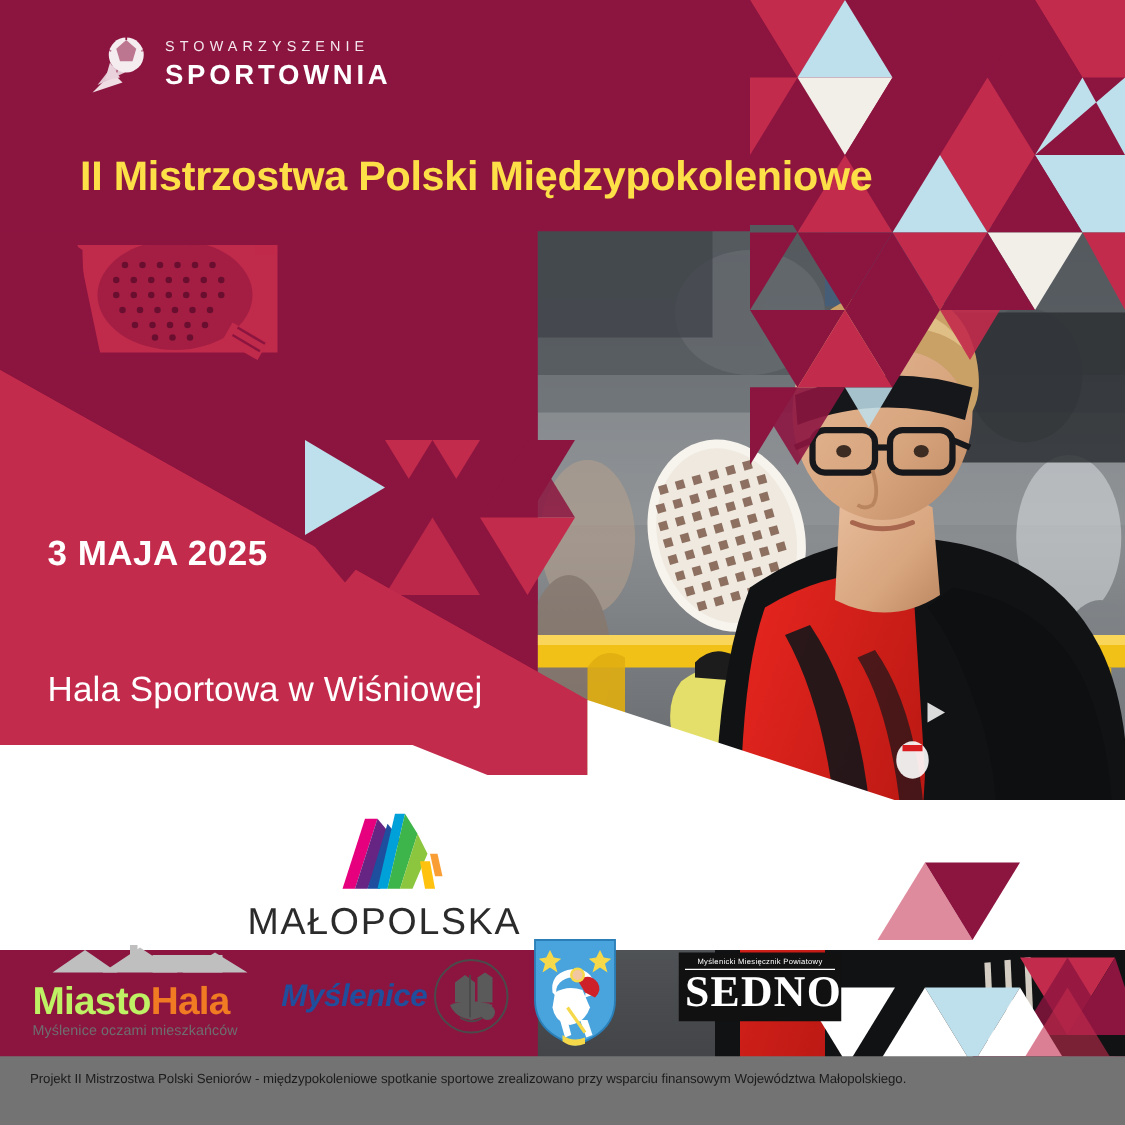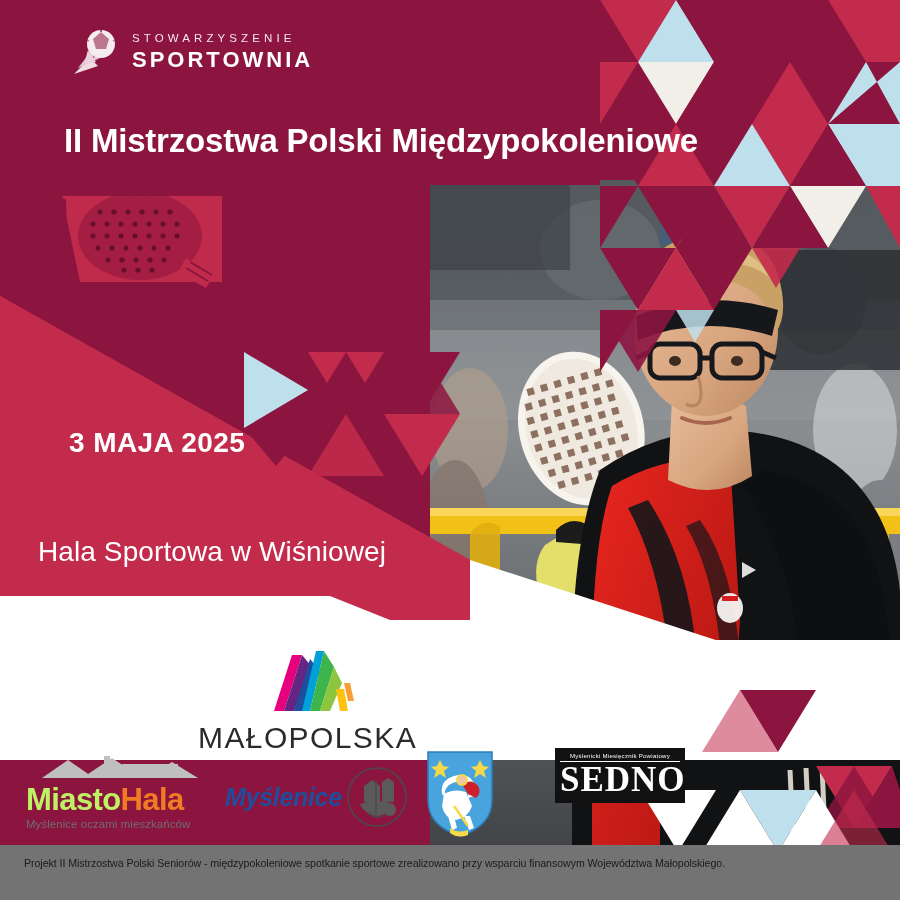--- a/index.html
+++ b/index.html
@@ -9,23 +9,23 @@
   svg.layer{display:block;}
 
   
   #brand{position:absolute;left:72px;top:28px;display:flex;align-items:center;gap:14px;}
   #brand .mark{width:46px;height:48px;flex:0 0 auto;}
   #brand .words{display:flex;flex-direction:column;line-height:1;}
   #brand .w1{color:#f3e6ec;font-size:11.5px;letter-spacing:4.1px;font-weight:400;margin-bottom:5px;}
   #brand .w2{color:#ffffff;font-size:22px;letter-spacing:3.0px;font-weight:700;}
 
   
-  #title{position:absolute;left:64px;top:122px;width:640px;color:#ffffff;
+  #title{position:absolute;left:64px;top:122px;width:640px;color:#fde047;
          font-size:33px;font-weight:600;letter-spacing:-0.2px;}
-  #date{position:absolute;left:38px;top:427px;color:#fff;font-size:28px;font-weight:600;letter-spacing:.4px;margin-left:31px;}
+  #date{position:absolute;left:38px;top:427px;color:#fff;font-size:28px;font-weight:600;letter-spacing:.4px;}
   #venue{position:absolute;left:38px;top:493px;color:#fff;font-size:28px;font-weight:400;letter-spacing:.1px;margin-top:43px;}
 
   
   #malo{position:absolute;left:198px;top:637px;width:216px;text-align:center;}
   #malo svg{display:block;margin:0 auto;}
   #malo .txt{margin-top:6px;color:#2b2b2b;font-size:30px;font-weight:400;letter-spacing:1.4px;}
 
   
   #sponsors{position:absolute;left:0;top:748px;width:900px;height:96px;}
   .sp{position:absolute;}
@@ -33,21 +33,21 @@
   #sp-miasto{left:26px;top:8px;width:186px;}
   #sp-miasto .mi-word{font-size:31px;font-weight:700;line-height:1;letter-spacing:-.6px;}
   #sp-miasto .mi-a{color:#bef264;}
   #sp-miasto .mi-b{color:#F07B22;}
   #sp-miasto .mi-sub{margin-top:3px;color:#6e6e6e;font-size:11.4px;letter-spacing:.1px;}
 
   #sp-mtv{left:225px;top:18px;display:flex;align-items:center;gap:4px;}
   #sp-mtv .mtv-word{color:#1F4E9C;font-size:25px;font-weight:700;font-style:italic;letter-spacing:-.3px;}
 
   #sp-herb{left:424px;top:2px;}
-  #sp-sedno{left:543px;top:0;width:120px;background:#111;padding:4px 5px 6px;margin-left:12px;}
+  #sp-sedno{left:543px;top:14px;width:120px;background:#111;padding:4px 5px 6px;}
   #sp-sedno .sd-top{color:#fff;font-size:6.1px;letter-spacing:.25px;text-align:center;
                     border-bottom:1px solid #fff;padding-bottom:2px;margin-bottom:1px;white-space:nowrap;overflow:hidden;}
   #sp-sedno .sd-main{color:#fff;font-family:"Liberation Serif", serif;font-size:35px;font-weight:700;
                      text-align:center;line-height:.96;letter-spacing:1px;}
 
   
   #footer{position:absolute;left:0;top:845px;width:900px;height:55px;background:#737373;}
   #footer .ftxt{position:absolute;left:24px;top:11px;width:740px;color:#1b1b1b;
                 font-size:10.6px;line-height:1.35;letter-spacing:-.05px;}
 </style>

